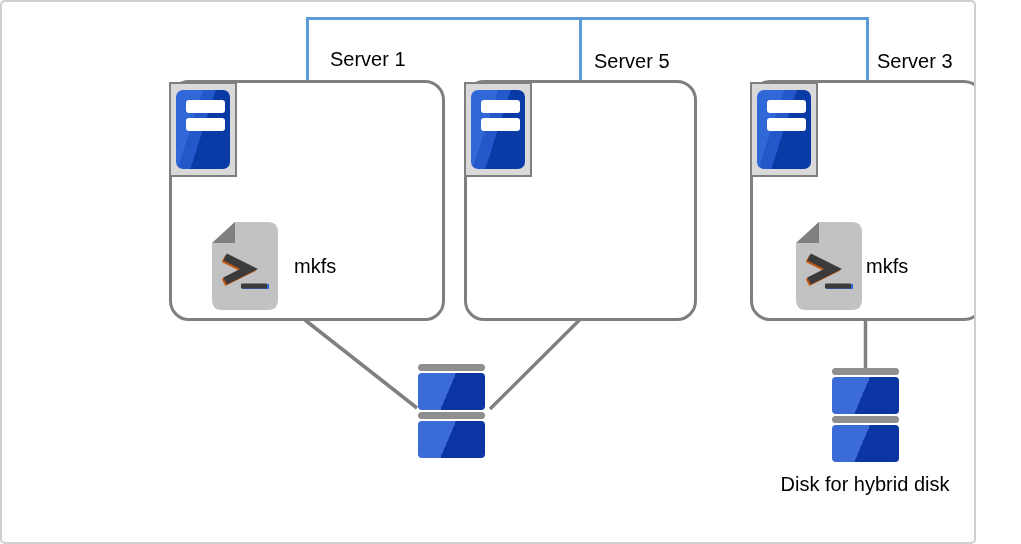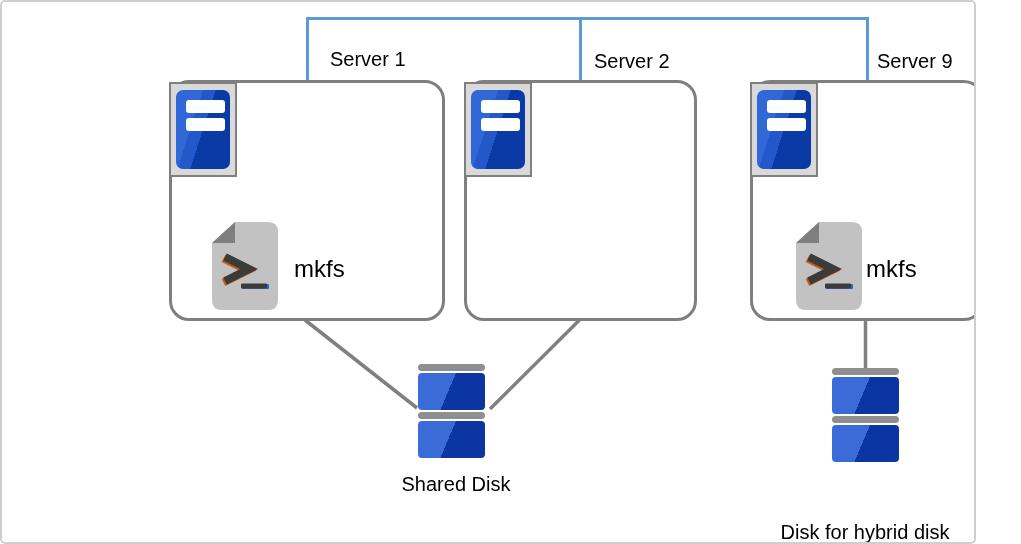--- a/index.html
+++ b/index.html
@@ -21,21 +21,21 @@
   }
   .server-icon-tower{
     position:absolute;left:5px;top:6px;width:54px;height:79px;border-radius:7px;
     background:linear-gradient(108deg,#3168d8 0%,#3168d8 34%,#2457c9 34%,#2457c9 50%,#0a3aa6 50%);
   }
   .server-icon-bar{
     position:absolute;left:10px;width:39px;height:13px;background:#ffffff;border-radius:3px;
   }
   .bar1{top:10px;} .bar2{top:28px;}
   .doc-icon{position:absolute;z-index:2;}
-  .mkfs-label{position:absolute;z-index:2;font-size:24px;color:#000;white-space:nowrap;}
+  .mkfs-label{position:absolute;z-index:2;font-size:20px;color:#000;white-space:nowrap;}
   .disk{position:absolute;width:67px;z-index:2;}
   .disk-cap{width:100%;height:7px;background:#8f8f8f;border-radius:4px;}
   .disk-body{
     width:100%;height:37px;margin-top:2px;border-radius:4px;
     background:linear-gradient(113deg,#3b6bd6 0%,#3b6bd6 46%,#0c35a4 46%);
   }
   .disk-mid{width:100%;height:7px;margin-top:2px;background:#8f8f8f;border-radius:4px;}
   .disk-caption{
     position:absolute;z-index:2;font-size:20px;line-height:26px;color:#000;text-align:center;
   }
@@ -46,22 +46,22 @@
 <div class="canvas">
 
   <svg class="connector-layer" width="1021" height="544" viewBox="0 0 1021 544">
     <path d="M305.5,80 L305.5,16.5 L865.5,16.5 L865.5,80 M578.5,16.5 L578.5,80" fill="none" stroke="#5B9BD5" stroke-width="3"></path>
     <path d="M303,318 L415,406" fill="none" stroke="#808080" stroke-width="3.5"></path>
     <path d="M577.5,318 L488,407" fill="none" stroke="#808080" stroke-width="3.5"></path>
     <path d="M863.5,317 L863.5,370" fill="none" stroke="#808080" stroke-width="3.5"></path>
   </svg>
 
   <div class="server-label" style="left:328px;top:46px;">Server 1</div>
-  <div class="server-label" style="left:592px;top:48px;">Server 2</div>
-  <div class="server-label" style="left:875px;top:48px;">Server 9</div>
+  <div class="server-label" style="left:592px;top:48px;">Server 5</div>
+  <div class="server-label" style="left:875px;top:48px;">Server 3</div>
 
   <div class="server-box" style="left:167px;width:276px;"></div>
   <div class="server-box" style="left:462px;width:233px;"></div>
   <div class="server-box" style="left:748px;width:234px;"></div>
 
   <div class="server-icon-frame" style="left:167px;top:80px;">
     <div class="server-icon-tower">
       <div class="server-icon-bar bar1"></div>
       <div class="server-icon-bar bar2"></div>
     </div>
@@ -99,26 +99,25 @@
   </svg>
   <div class="mkfs-label" style="left:864px;top:253px;">mkfs</div>
 
   <div class="disk" style="left:416px;top:362px;">
     <div class="disk-cap"></div>
     <div class="disk-body"></div>
     <div class="disk-mid"></div>
     <div class="disk-body"></div>
   </div>
   <div class="disk-caption" style="left:299px;top:469px;width:310px;">
-    <div>Shared Disk</div>
   </div>
 
   <div class="disk" style="left:830px;top:366px;">
     <div class="disk-cap"></div>
     <div class="disk-body"></div>
     <div class="disk-mid"></div>
     <div class="disk-body"></div>
   </div>
-  <div class="disk-caption" style="left:748px;top:469px;width:230px;margin-top:48px;">
+  <div class="disk-caption" style="left:748px;top:469px;width:230px;">
     <div>Disk for hybrid disk</div>
   </div>
 
 </div>
 
 </body></html>

